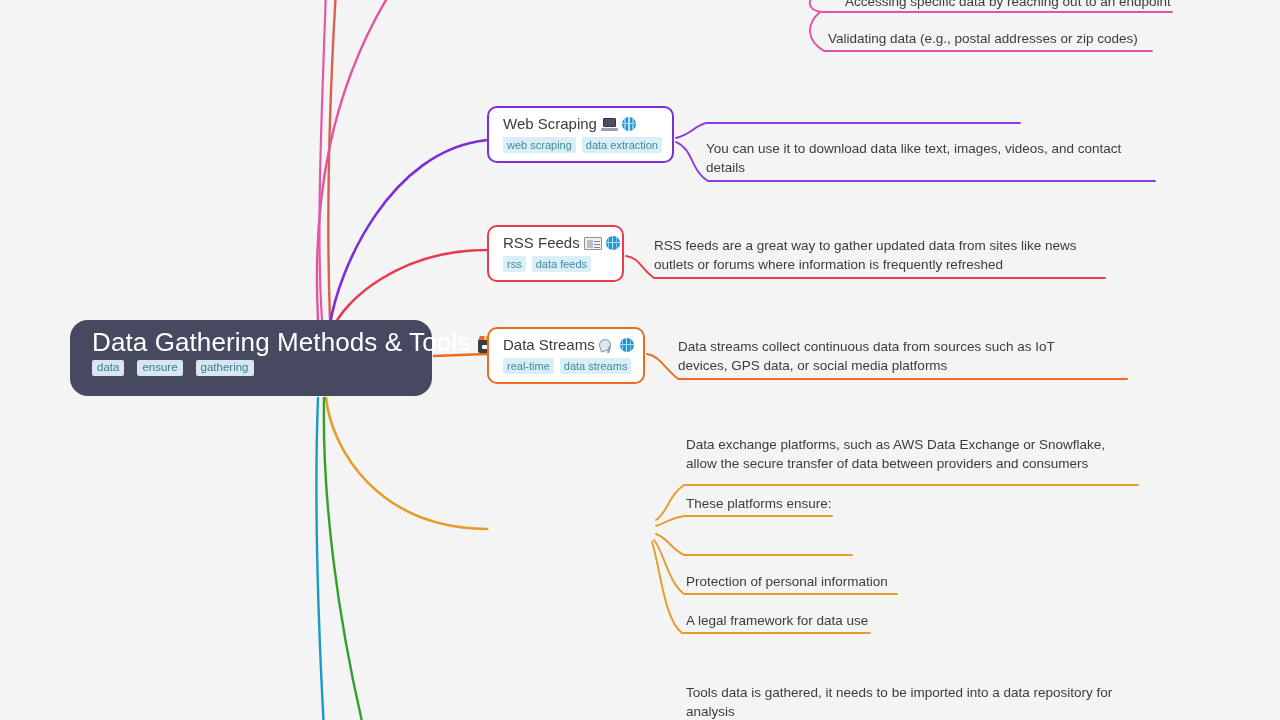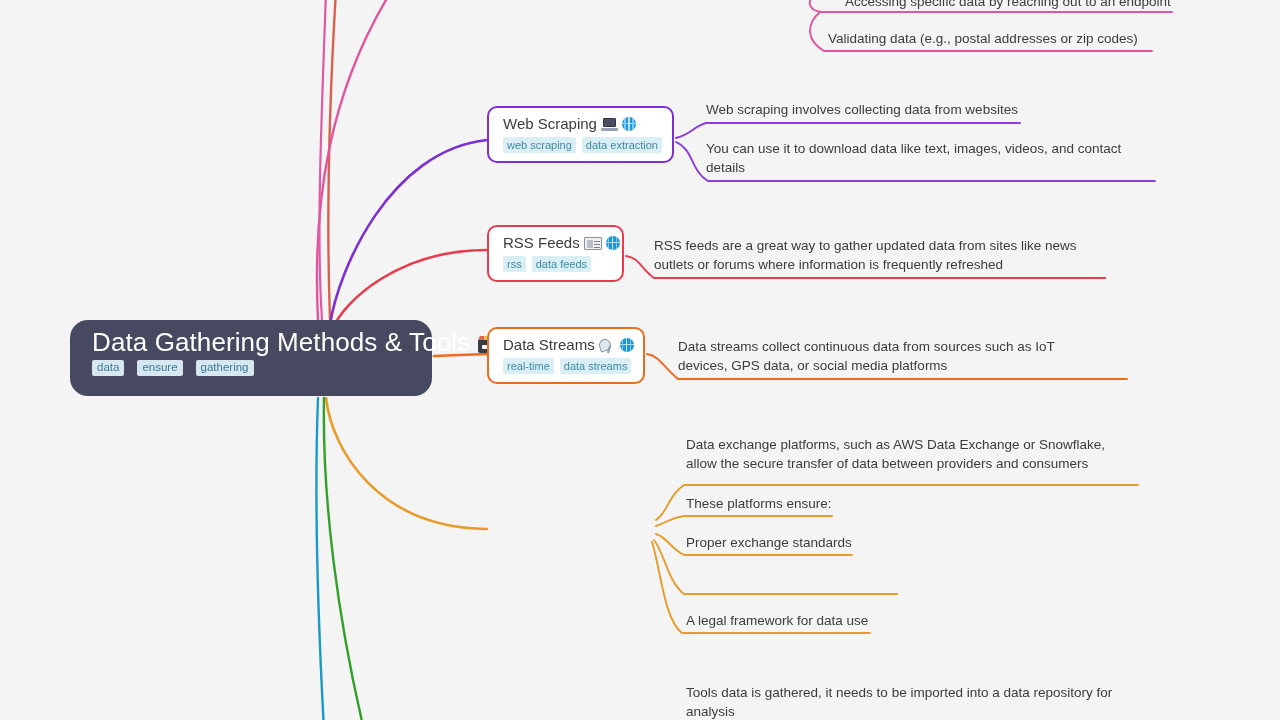--- a/index.html
+++ b/index.html
@@ -203,21 +203,20 @@
     <div class="t-title">
       <span>Web Scraping</span>
       <span class="ico ico-laptop"></span>
       <span class="ico ico-globe"></span>
     </div>
     <div class="t-tags">
       <span class="tag">web scraping</span>
       <span class="tag">data extraction</span>
     </div>
   </div>
-  <div class="leaf" style="left:706px; top:101px; width:330px;">Web scraping involves collecting data from websites</div>
   <div class="leaf w2" style="left:706px; top:140px;">You can use it to download data like text, images, videos, and contact details</div>
 
   <div class="topic rss">
     <div class="t-title">
       <span>RSS Feeds</span>
       <span class="ico ico-news"></span>
       <span class="ico ico-globe"></span>
     </div>
     <div class="t-tags">
       <span class="tag">rss</span>
@@ -234,18 +233,18 @@
     </div>
     <div class="t-tags">
       <span class="tag">real-time</span>
       <span class="tag">data streams</span>
     </div>
   </div>
   <div class="leaf" style="left:678px; top:338px; width:428px;">Data streams collect continuous data from sources such as IoT devices, GPS data, or social media platforms</div>
 
   <div class="leaf" style="left:686px; top:436px; width:448px;">Data exchange platforms, such as AWS Data Exchange or Snowflake, allow the secure transfer of data between providers and consumers</div>
   <div class="leaf" style="left:686px; top:495px; width:300px;">These platforms ensure:</div>
-  <div class="leaf" style="left:686px; top:534px; width:300px;">Proper exchange standards</div>
+  <div class="leaf" style="left:686px; top:573px; width:300px;">Protection of personal information</div>
   <div class="leaf" style="left:686px; top:612px; width:300px;">A legal framework for data use</div>
 
   <div class="leaf" style="left:686px; top:684px; width:440px;">Tools data is gathered, it needs to be imported into a data repository for analysis</div>
 
 </div>
 
 </body></html>

